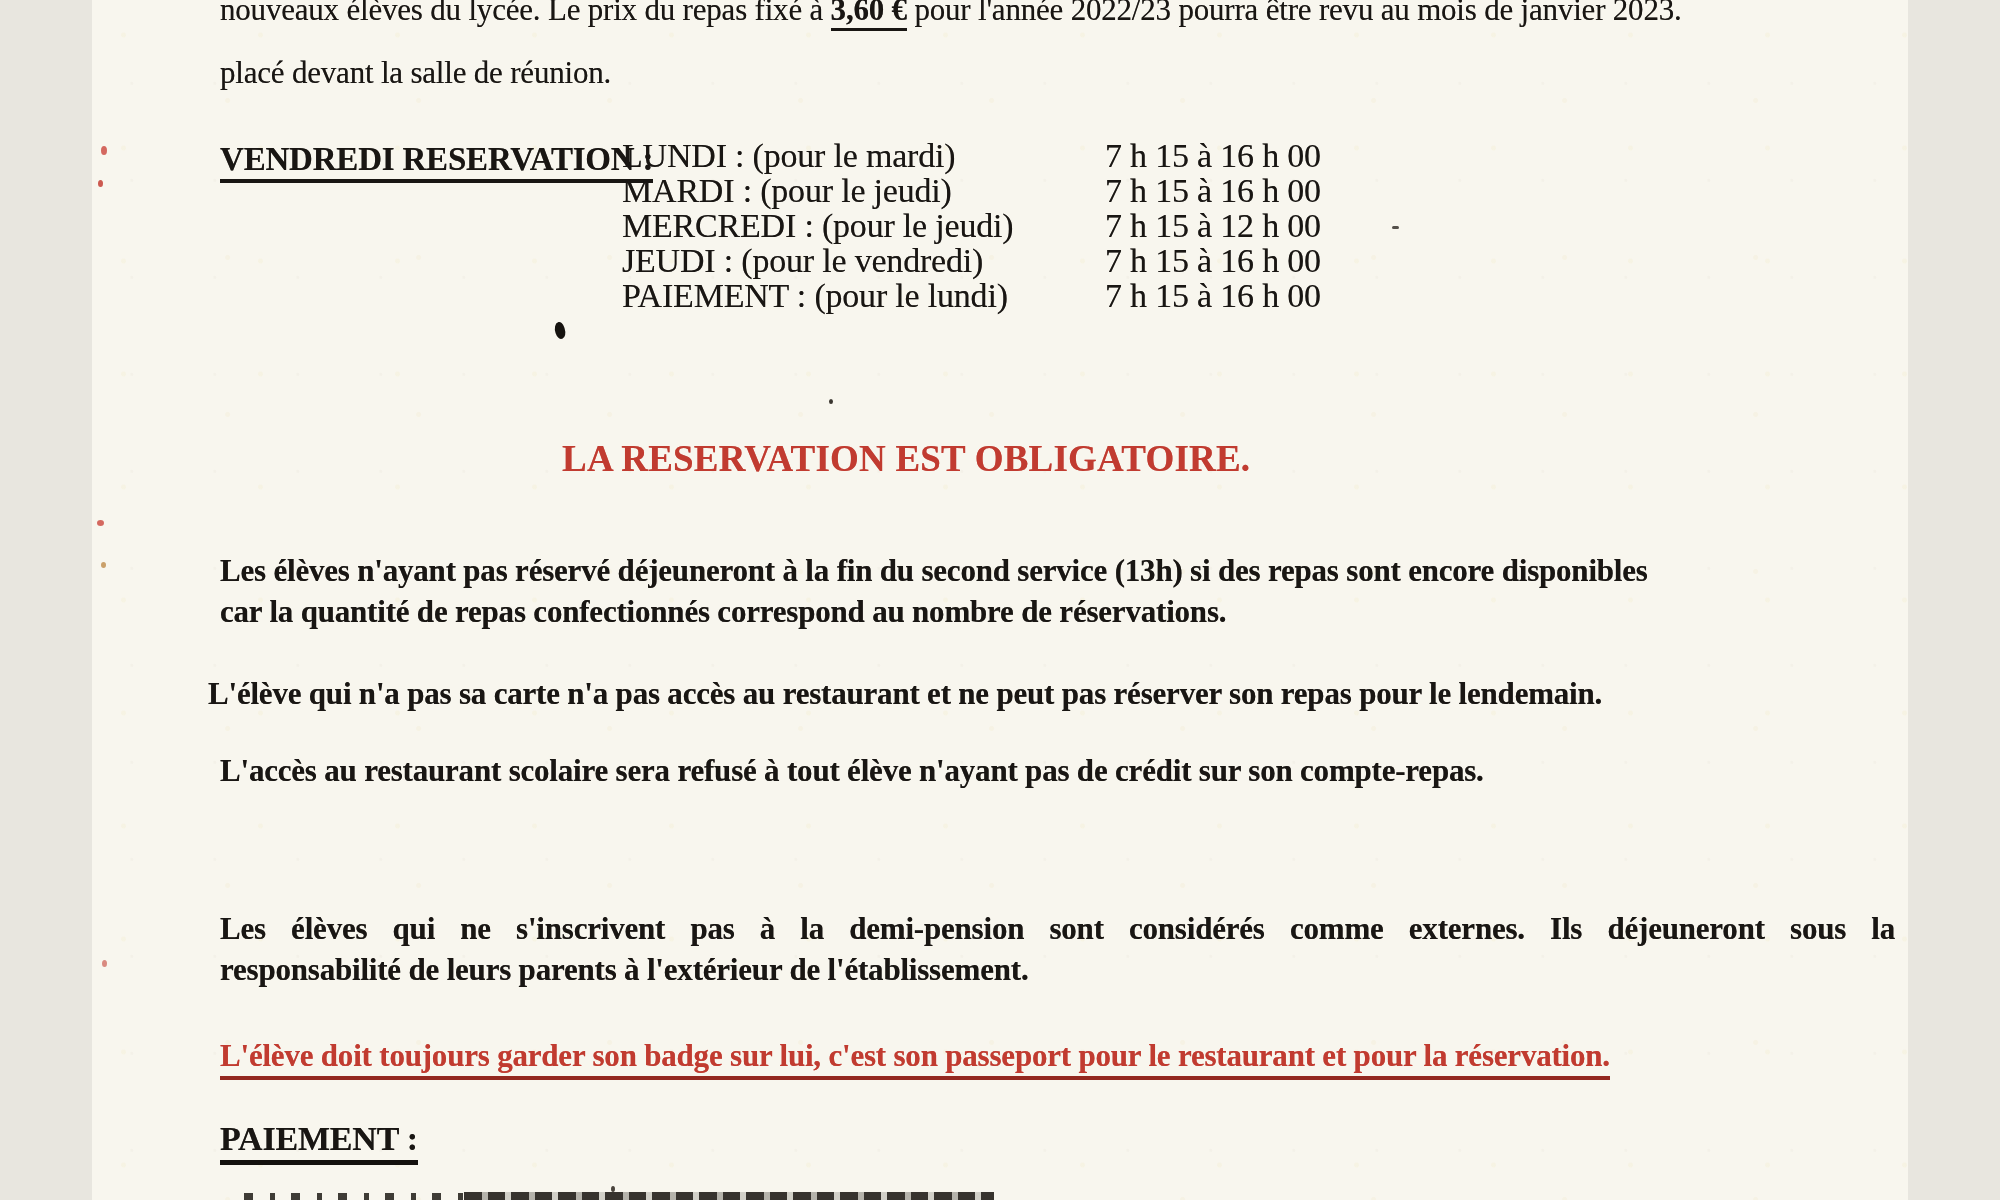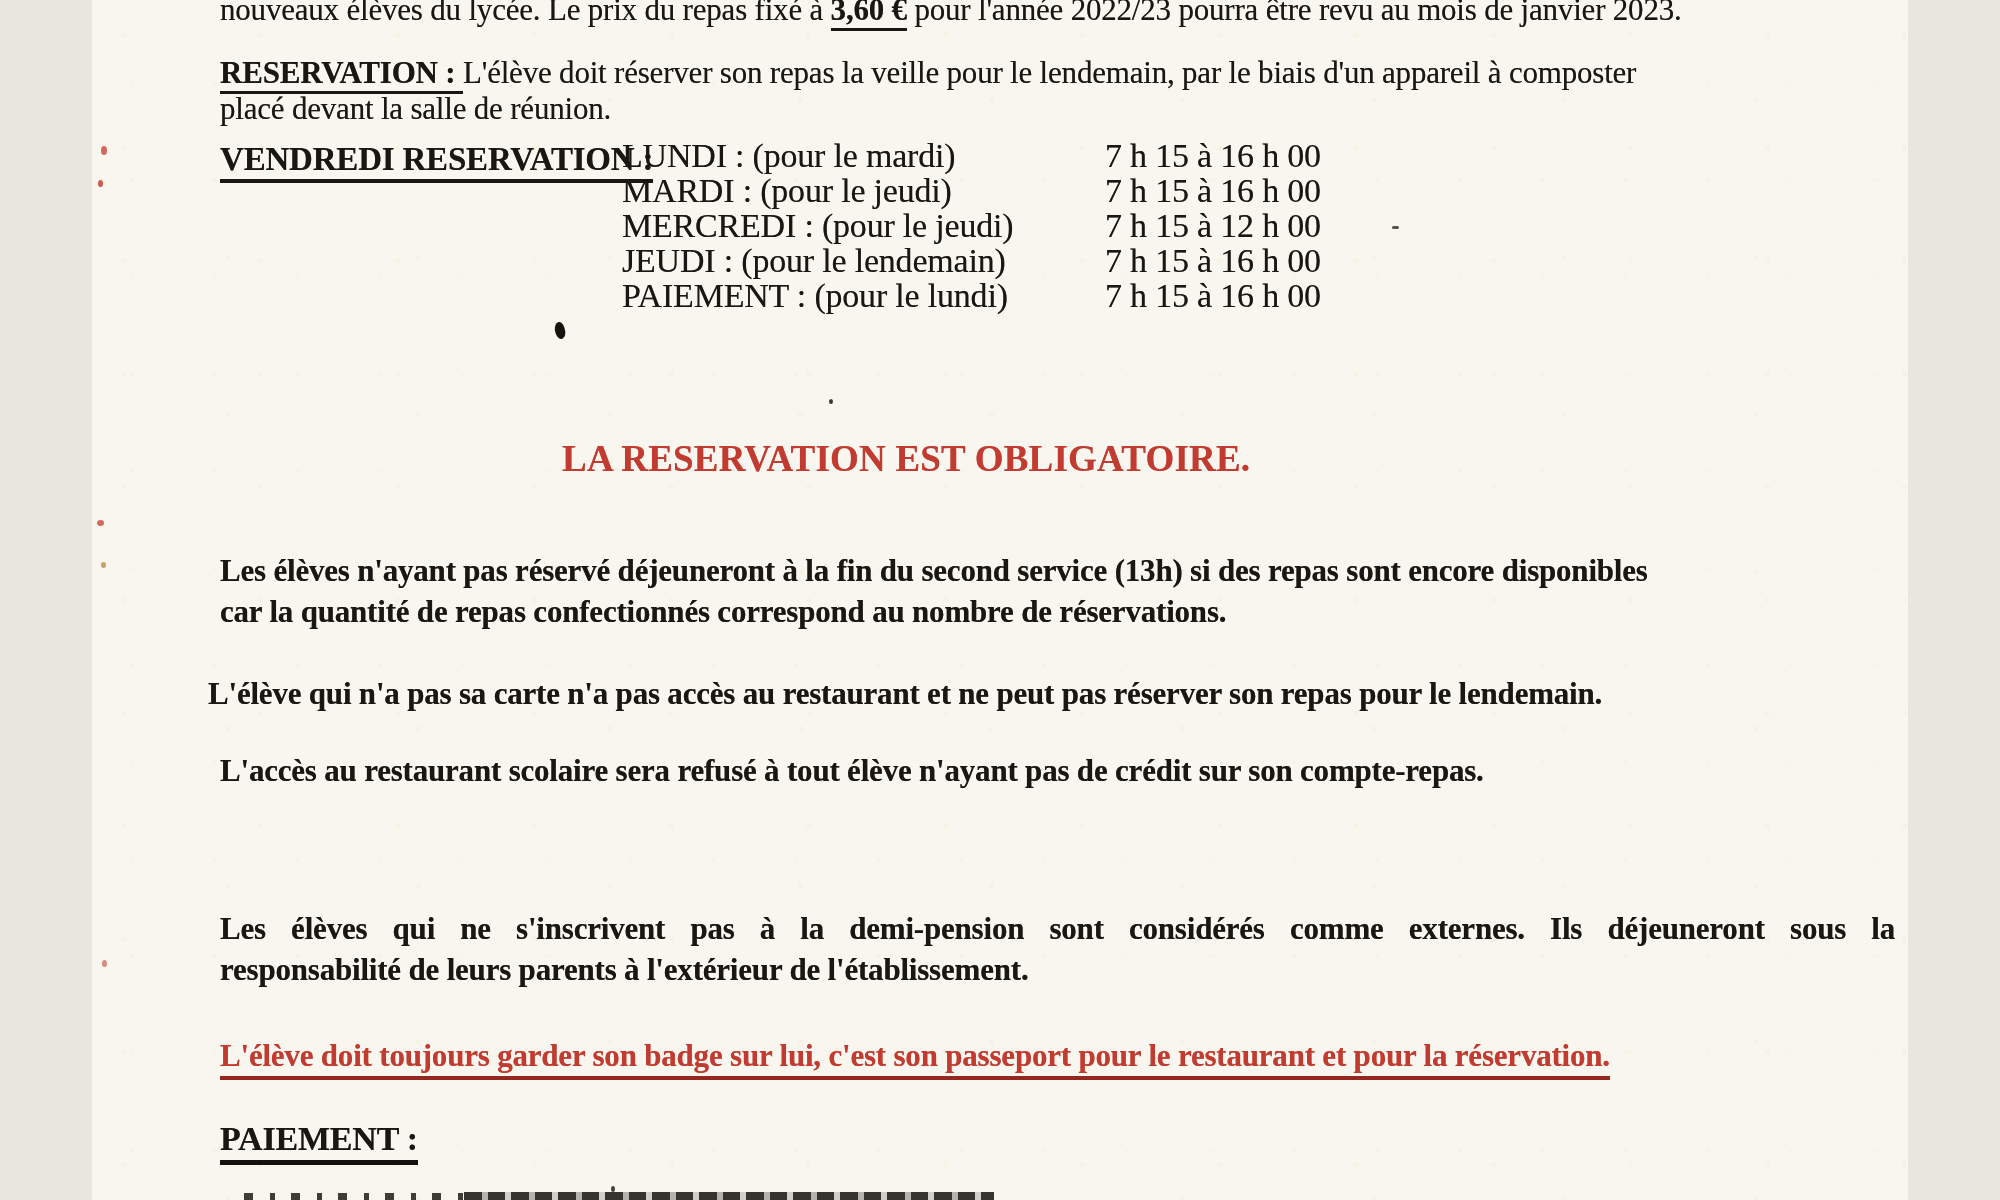--- a/index.html
+++ b/index.html
@@ -46,21 +46,20 @@
 </head>
 <body>
 
 <div class="page">
 
   <div class="txt" style="left:128px;top:-8px;">
     <span>nouveaux élèves du lycée. Le prix du repas fixé à </span><span class="b u3">3,60 €</span><span> pour l'année 2022/23  pourra être revu au mois de janvier 2023.</span>
   </div>
 
   <div class="txt" style="left:128px;top:55px;">
-    <div><span class="b u3">RESERVATION : </span><span>L'élève doit réserver son repas la veille pour le lendemain, par le biais d'un appareil à composter</span></div>
     <div>placé devant la salle de réunion.</div>
   </div>
 
   <div class="txt b" style="left:128px;top:141px;font-size:33px;">
     <span class="u4">VENDREDI RESERVATION :</span>
   </div>
 
   <div class="txt" style="left:530px;top:138px;">
     <div class="day-row">
       <span class="day-col">LUNDI : (pour le mardi)</span>
@@ -68,21 +67,21 @@
     </div>
     <div class="day-row">
       <span class="day-col">MARDI : (pour le jeudi)</span>
       <span class="time-col">7 h 15 à 16 h 00</span>
     </div>
     <div class="day-row">
       <span class="day-col">MERCREDI : (pour le jeudi)</span>
       <span class="time-col">7 h 15 à 12 h 00</span>
     </div>
     <div class="day-row">
-      <span class="day-col">JEUDI : (pour le lendemain)</span>
+      <span class="day-col">JEUDI : (pour le vendredi)</span>
       <span class="time-col">7 h 15 à 16 h 00</span>
     </div>
     <div class="day-row">
       <span class="day-col">PAIEMENT : (pour le lundi)</span>
       <span class="time-col">7 h 15 à 16 h 00</span>
     </div>
   </div>
 
   <div class="ink-blob"></div>
 

